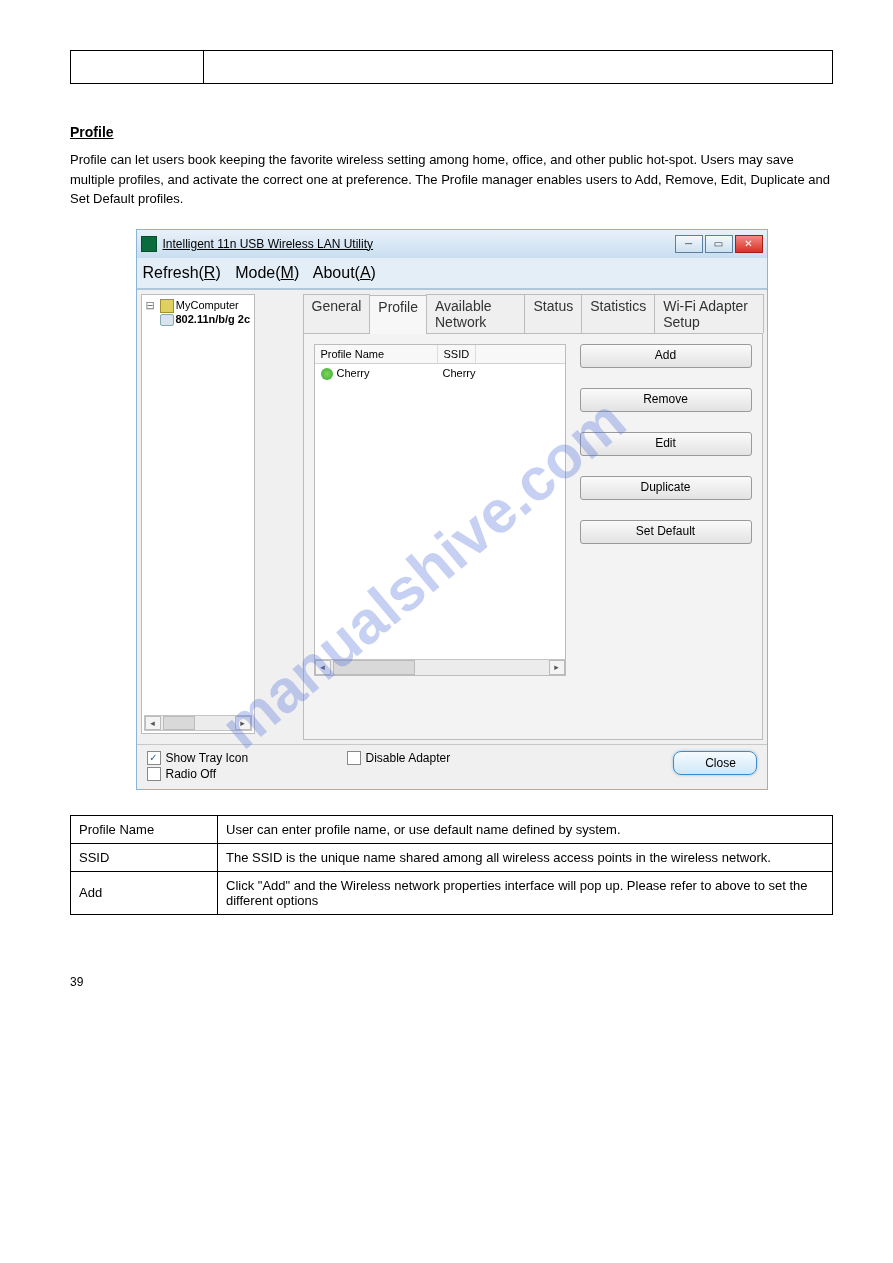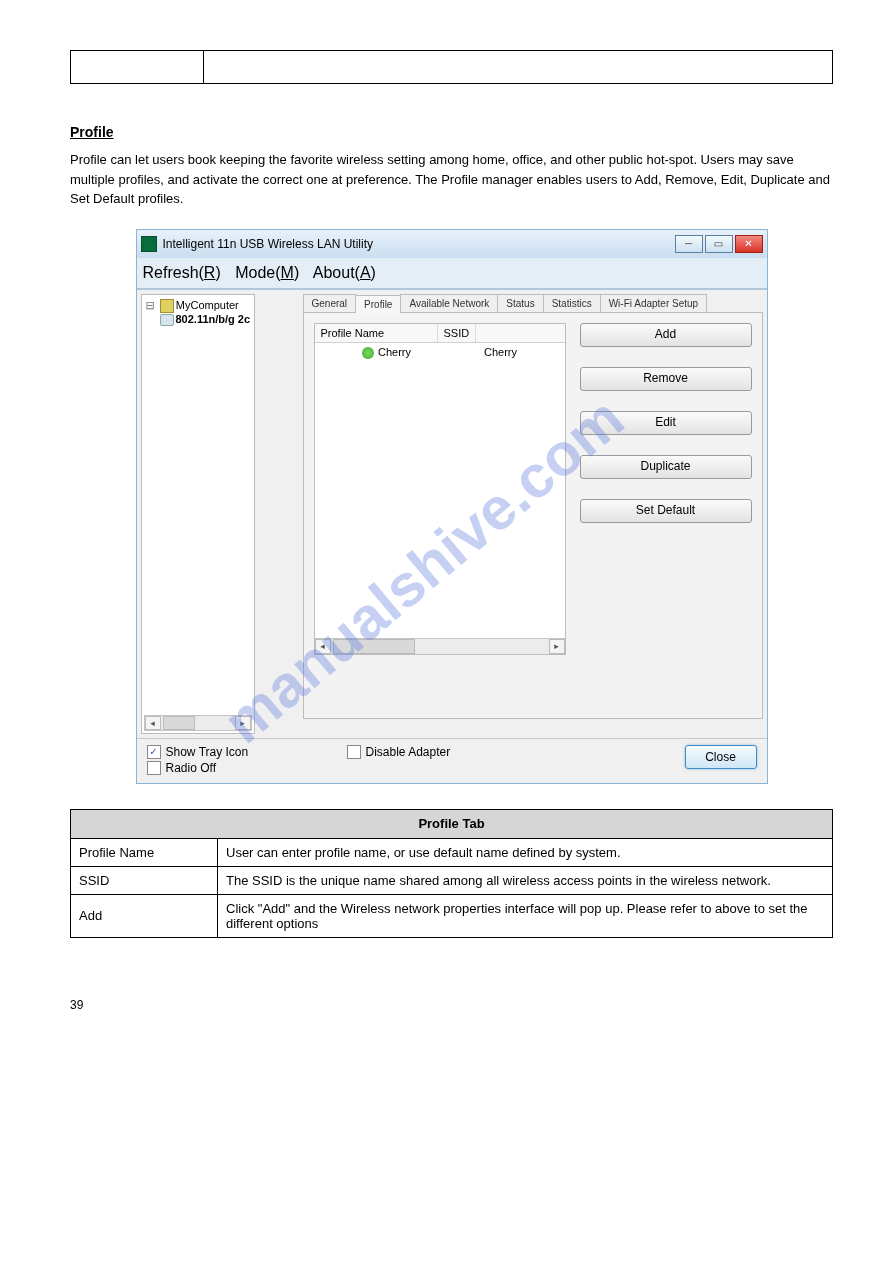--- a/index.html
+++ b/index.html
@@ -51,21 +51,21 @@
     padding: 3px 4px;
     background: linear-gradient(#e8f1fa, #c9def0);
     font-size: 12px;
   }
   .titlebar-icon {
     width: 14px; height: 14px;
     background: #0a6b3d;
     margin-right: 6px;
     border: 1px solid #064d2b;
   }
-  .title-text { flex: 1; color: #000; }
+  .title-text { flex: 1; color: #000; text-decoration: underline; }
   .win-controls { display: flex; gap: 2px; }
   .win-btn {
     width: 26px; height: 16px;
     border: 1px solid #5a7fa0;
     background: linear-gradient(#f4f8fb,#cde1f1);
     font-size: 10px;
     display: flex; align-items: center; justify-content: center;
     color: #333;
   }
   .win-btn.close { background: linear-gradient(#f28b82,#d93025); color:#fff; border-color:#a02015;}
@@ -115,21 +115,21 @@
   }
   .scroll-arrow{width:14px;background:#f4f4f4;border:1px solid #bbb;font-size:9px;text-align:center;line-height:12px;color:#555;}
   .scroll-thumb{width:30px;background:#d9d9d9;border:1px solid #bbb;margin-left:2px;}
   .right-pane {
     flex: 1;
     margin: 4px 4px 4px 0;
     background: #f0f0f0;
   }
   .tabs {
     display: flex;
-    font-size: 10px;
+    font-size: 14px;
     border-bottom: 1px solid #bcbcbc;
     background:#f0f0f0;
   }
   .tab {
     padding: 3px 8px;
     border: 1px solid #bcbcbc;
     border-bottom: none;
     background: #efefef;
     margin-right: -1px;
     color:#333;
@@ -169,21 +169,20 @@
     background:#f8f8f8;
   }
   .plist-col {
     padding:3px 6px;
     border-right:1px solid #ddd;
   }
   .plist-col.name{width:110px;}
   .plist-row {
     display:flex;
     font-size:11px;
-    justify-content:center;
   }
   .plist-row .plist-col{border-right:none;padding:3px 6px;}
   .signal-icon{
     display:inline-block;width:12px;height:12px;border-radius:50%;
     background:radial-gradient(#7ed957,#3aa83a);
     margin-right:4px;vertical-align:middle;
   }
   .plist-scroll {
     position:absolute;bottom:0;left:0;right:0;height:15px;background:#ececec;border-top:1px solid #c4c4c4;display:flex;
   }
@@ -210,25 +209,26 @@
     font-size:12px;
   }
   .footer-left{width:200px;}
   .footer-mid{flex:1;}
   .cb-row{display:flex;align-items:center;margin-bottom:2px;}
   .cb{width:12px;height:12px;border:1px solid #888;margin-right:5px;display:inline-flex;align-items:center;justify-content:center;font-size:10px;color:#2a5faa;background:#fff;}
   .close-btn {
     width: 70px; height:22px;
     background:linear-gradient(#f6fbff,#cfe7f7);
     border:1px solid #3c8cc9;
-    border-radius:3px;
+    border-radius:8px;
     font-size:12px;
     display:flex;align-items:center;justify-content:center;
     color:#000;
     box-shadow:0 0 3px rgba(60,140,201,0.5);
+    padding-left:12px;
   }
   .watermark {
     position:absolute;
     left:0;top:0;width:100%;height:100%;
     pointer-events:none;
     overflow:visible;
   }
   
   .desc-table {
     width: 100%;
@@ -363,23 +363,20 @@
       </div>
     </div>
 
     <svg class="watermark" viewBox="0 0 630 560">
       <text x="300" y="360" transform="rotate(-40 300 360)" font-family="Arial" font-size="60" font-weight="bold" fill="rgba(90,120,220,0.35)" text-anchor="middle">manualshive.com</text>
     </svg>
   </div>
 
   <table class="desc-table">
     <tbody>
-        <tr>
-          <th colspan="2">Profile Tab</th>
-        </tr>
     <tr>
       <td>Profile Name</td>
       <td>User can enter profile name, or use default name defined by system.</td>
     </tr>
     <tr>
       <td>SSID</td>
       <td>The SSID is the unique name shared among all wireless access points in the wireless network.</td>
     </tr>
     <tr>
       <td>Add</td>

